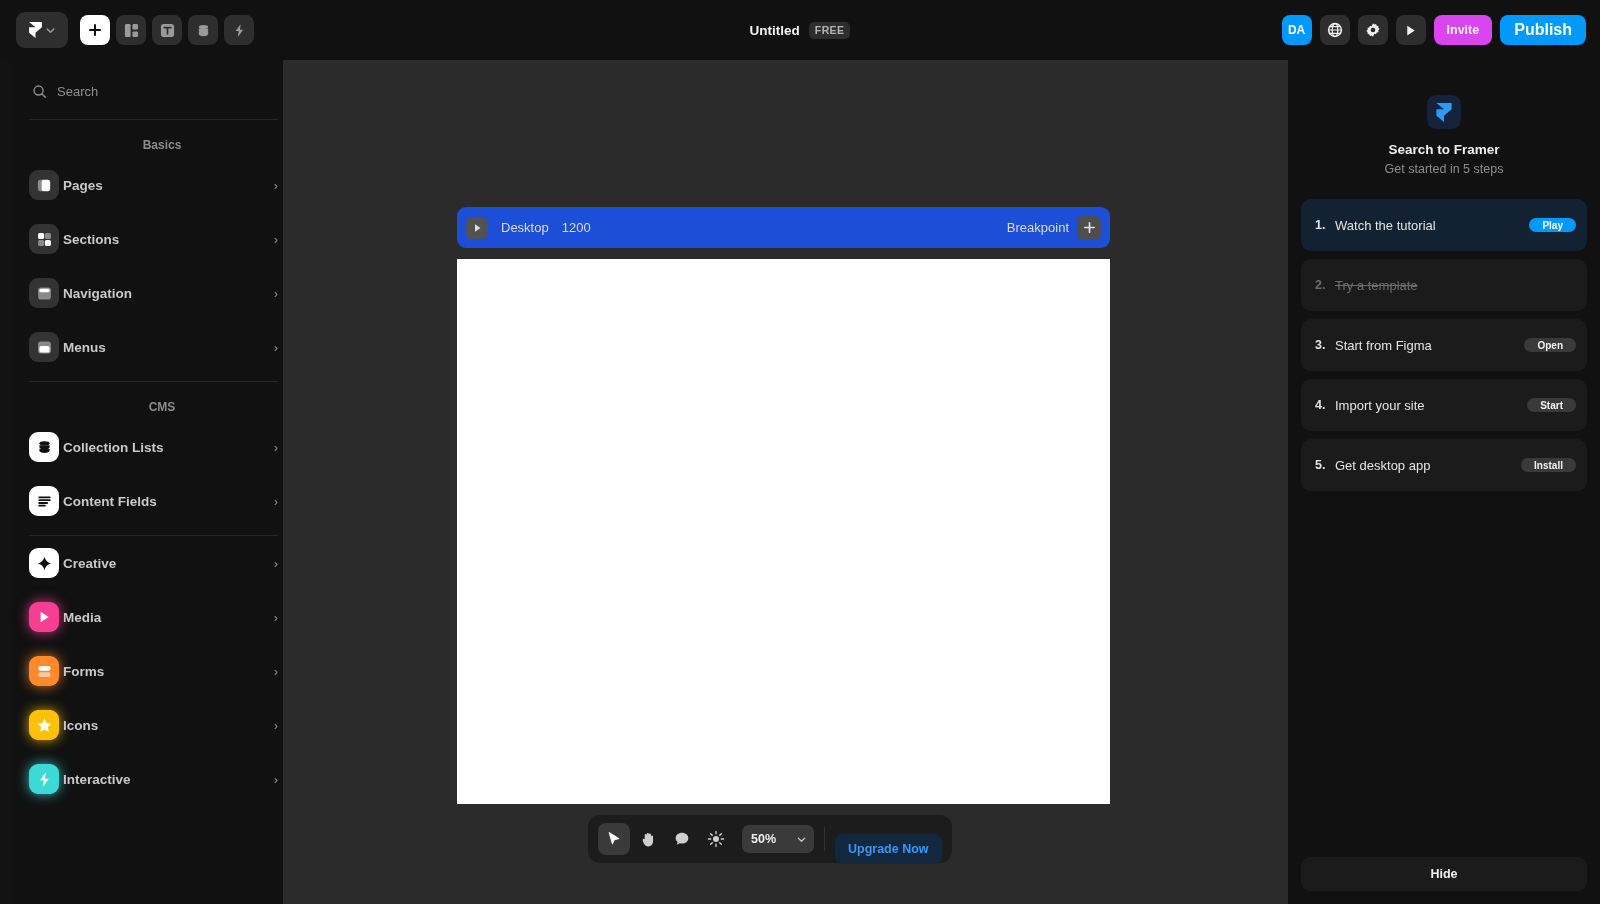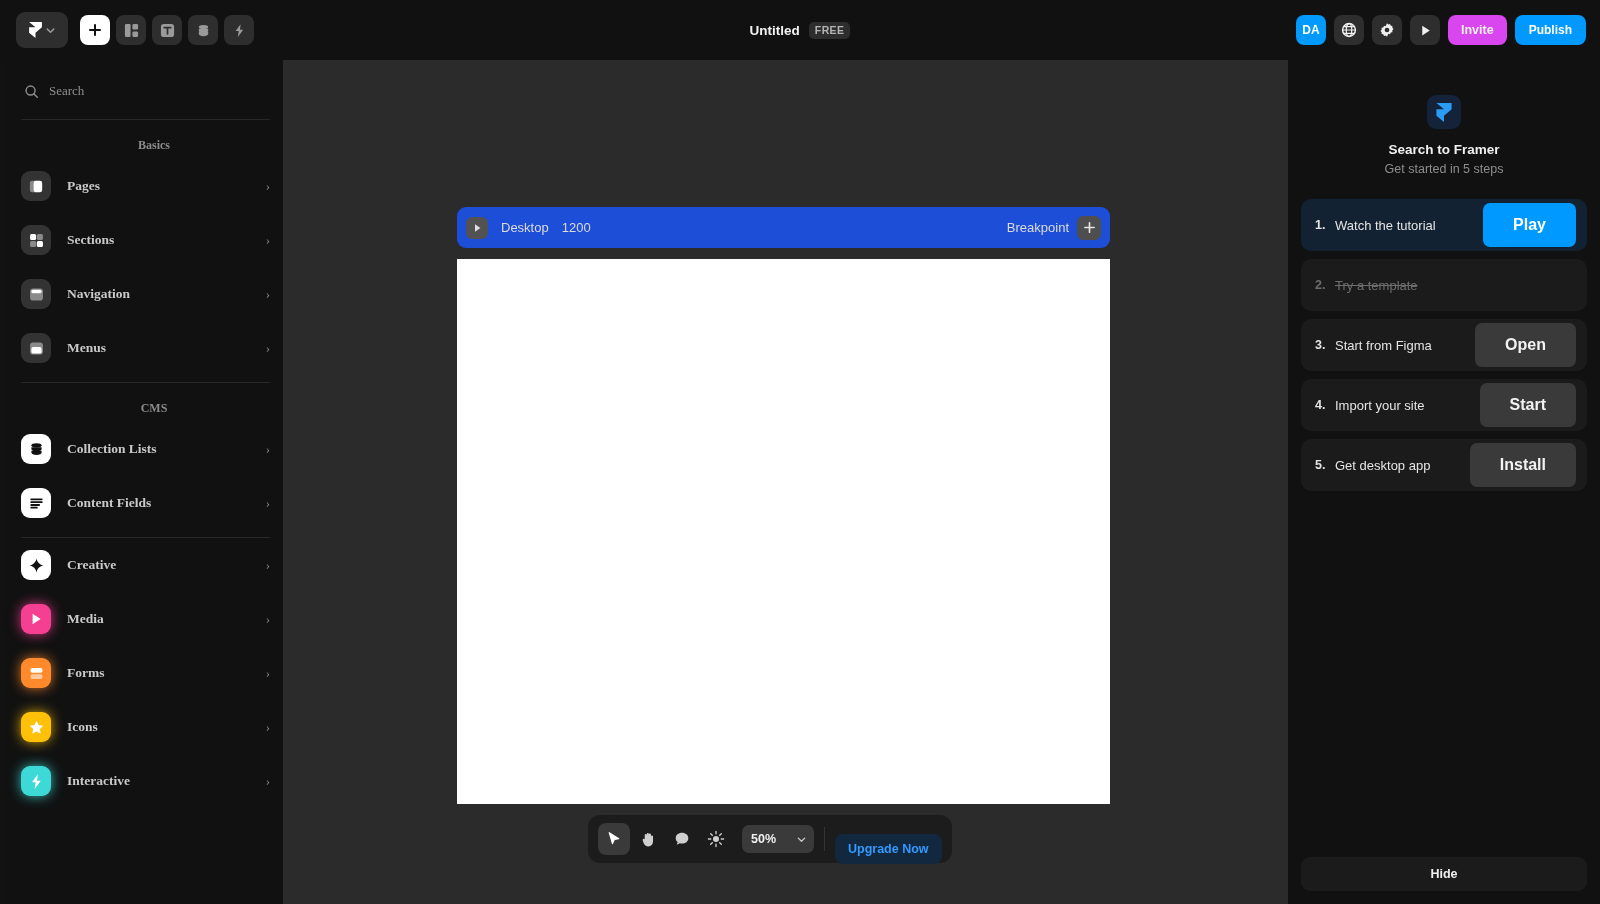--- a/index.html
+++ b/index.html
@@ -67,45 +67,44 @@
   }
   #invite-btn {
     height: 30px; padding: 0 13px; border-radius: 8px;
     background: #d946ef; color: #f0f0f0;
     font-size: 12.5px; font-weight: bold;
     display: flex; align-items: center; cursor: pointer;
   }
   #publish-btn {
     height: 30px; padding: 0 14px; border-radius: 8px;
     background: #0099ff; color: #fff;
-    font-size: 12px; font-weight: bold;
+    font-size: 16px; font-weight: bold;
     display: flex; align-items: center; cursor: pointer;
   }
 
   
   #sidebar {
-    position: absolute; top: 60px; left: 4px; width: 283px; height: 844px;
+    position: absolute; top: 60px; left: 12px; width: 283px; height: 844px;
     background: #111111;
     overflow: hidden;
-    font-family: Liberation Serif, serif;
   }
   #search-row {
     height: 42px; display: flex; align-items: center; gap: 10px;
     padding: 0 20px; margin-top: 10px; cursor: text;
   }
   #search-placeholder { font-size: 13px; color: #8e8e8e; }
   .divider { height: 1px; background: #272727; margin: 7px 17px 0 17px; }
   .group-label {
     font-size: 12px; font-weight: bold; color: #8b8b8b;
     padding: 18px 0 6px 17px;
     text-align: center;
   }
   .nav-item {
     height: 54px; display: flex; align-items: center;
-    padding: 0 17px; gap: 16px; cursor: pointer;
+    padding: 0 17px; gap: 4px; cursor: pointer;
   }
   .nav-ico {
     width: 30px; height: 30px; border-radius: 9px;
     display: flex; align-items: center; justify-content: center;
     flex: 0 0 auto;
   }
   .nav-label { font-size: 13.5px; font-weight: bold; color: #c9c9c9; flex: 1; }
   .chev { color: #8a8a8a; font-size: 13px; }
   .glow { box-shadow: 0 0 13px -1px currentColor; }
 
@@ -193,23 +192,23 @@
     height: 52px; border-radius: 10px; background: #1b1b1b;
     display: flex; align-items: center; padding: 0 11px 0 14px;
     margin-bottom: 8px;
   }
   .step.highlight { background: #122233; }
   .step-num { font-size: 12.5px; font-weight: bold; color: #e4e4e4; width: 20px; }
   .step-text { font-size: 13px; color: #e4e4e4; flex: 1; }
   .step.done .step-num, .step.done .step-text { color: #6d6d6d; }
   .step.done .step-text { text-decoration: line-through; }
   .step-btn {
-    height: 44px; padding: 0 30px; border-radius: 7px;
+    height: 14px; padding: 0 13px; border-radius: 7px;
     background: #3a3a3a; color: #f2f2f2;
-    font-size: 16px; font-weight: bold;
+    font-size: 10px; font-weight: bold;
     display: flex; align-items: center; justify-content: center;
     cursor: pointer;
   }
   .step-btn.primary { background: #0099ff; color: #fff; }
   #hide-btn {
     position: absolute; left: 13px; bottom: 13px; width: 286px; height: 34px;
     background: #1b1b1b; border-radius: 9px;
     display: flex; align-items: center; justify-content: center;
     font-size: 12.5px; font-weight: bold; color: #f0f0f0; cursor: pointer;
   }

